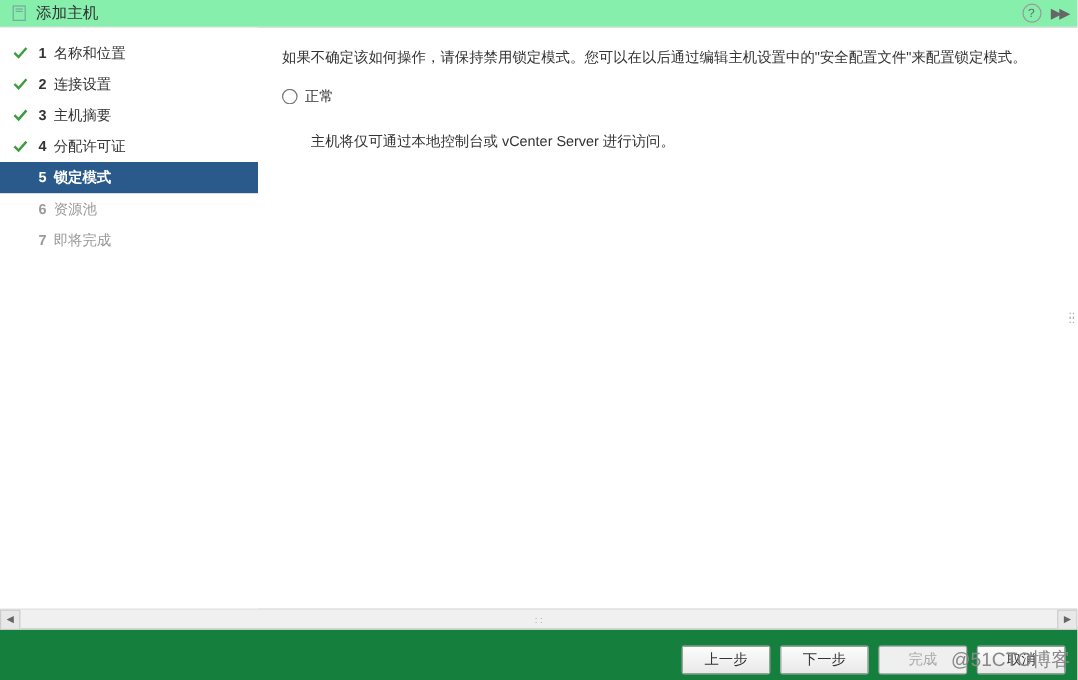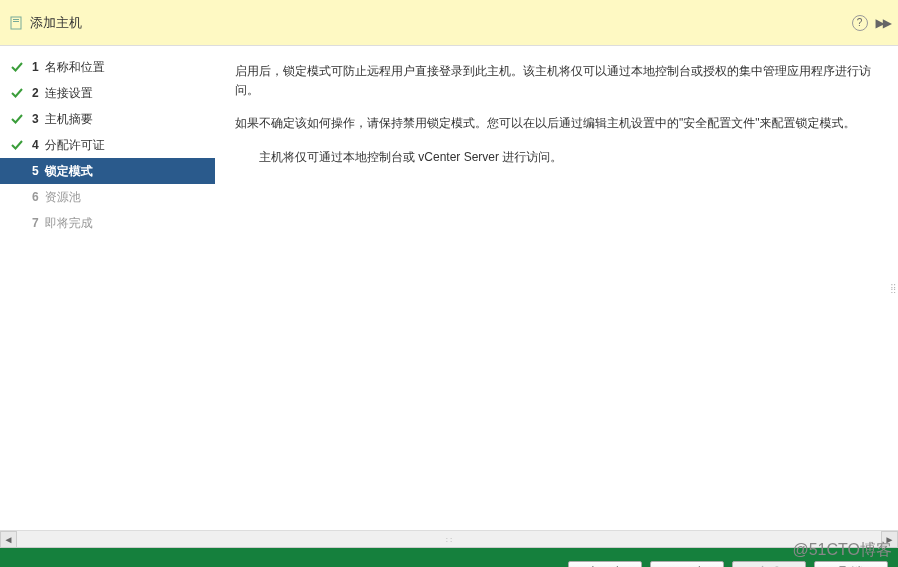--- a/index.html
+++ b/index.html
@@ -1,18 +1,18 @@
 <!DOCTYPE html>
 <html><head>
 <meta charset="utf-8">
 <style>
 * { box-sizing: border-box; margin: 0; padding: 0; }
 body { font-family: Arial, "Microsoft YaHei", sans-serif; font-size: 12px; color: #333; background: #fff; width: 898px; height: 567px; overflow: hidden; position: relative; }
 
-.dialog-header { height: 46px; background: #fef9c3; border-bottom: 1px solid #ddd; display: flex; align-items: center; padding: 0 8px; }
+.dialog-header { height: 23px; background: #86efac; border-bottom: 1px solid #ddd; display: flex; align-items: center; padding: 0 8px; }
 .dialog-header .host-icon { width: 16px; height: 16px; margin-right: 6px; }
 .dialog-header .title { flex: 1; font-size: 13px; color: #333; }
 .dialog-header .help-icon { width: 16px; height: 16px; border: 1px solid #999; border-radius: 50%; display: flex; align-items: center; justify-content: center; font-size: 10px; color: #666; margin-right: 8px; cursor: pointer; }
 .dialog-header .expand-icon { font-size: 12px; color: #666; cursor: pointer; letter-spacing: -2px; }
 
 .dialog-body { display: flex; height: 484px; }
 
 .sidebar { width: 215px; background: #fff; padding: 8px 0; }
 .step { display: flex; align-items: center; height: 26px; padding: 0 10px; cursor: pointer; }
 .step .check { width: 14px; height: 14px; margin-right: 8px; display: flex; align-items: center; justify-content: center; }
@@ -24,21 +24,21 @@
 .step.active .num, .step.active .label { color: #fff; font-weight: bold; }
 .step.pending .num, .step.pending .label { color: #999; }
 .step.pending .check, .step.active .check { visibility: hidden; }
 
 .content { flex: 1; padding: 16px 20px; overflow-y: auto; position: relative; }
 .content p { line-height: 1.6; margin-bottom: 14px; color: #333; }
 .radio-group { margin-top: 4px; }
 .radio-item { margin-bottom: 4px; }
 .radio-line { display: flex; align-items: center; gap: 6px; }
 .radio-line input[type="radio"] { margin: 0; }
-.radio-desc { margin-left: 24px; color: #333; line-height: 1.5; margin-top: 2px; margin-bottom: 8px; }
+.radio-desc { margin-left: 24px; color: #333; line-height: 1.5; margin-top: 20px; margin-bottom: 8px; }
 
 .drag-dots-right { position: absolute; right: 2px; top: 50%; transform: translateY(-50%); color: #aaa; font-size: 10px; line-height: 3px; }
 
 .hscroll { height: 17px; background: #f0f0f0; border-top: 1px solid #ddd; display: flex; align-items: center; }
 .hscroll .arrow { width: 17px; height: 17px; display: flex; align-items: center; justify-content: center; color: #666; font-size: 10px; background: #e8e8e8; border: 1px solid #ccc; cursor: pointer; }
 .hscroll .track { flex: 1; position: relative; display: flex; align-items: center; justify-content: center; color: #aaa; font-size: 8px; }
 
 .footer { height: 50px; background: #15803d; border-top: 1px solid #ccc; display: flex; align-items: center; justify-content: flex-end; padding: 0 10px; gap: 8px; }
 .footer button { height: 24px; min-width: 74px; padding: 0 14px; background: linear-gradient(#fdfdfd,#e8e8e8); border: 1px solid #aaa; border-radius: 2px; font-size: 12px; cursor: pointer; color: #333; }
 .footer button:disabled { color: #aaa; cursor: default; background: #efefef; }
@@ -113,25 +113,28 @@
       <span class="label">资源池</span>
     </div>
     <div class="step pending">
       <span class="check"></span>
       <span class="num">7</span>
       <span class="label">即将完成</span>
     </div>
   </div>
 
   <div class="content">
-    <p>启用后，锁定模式可防止远程用户直接登录到此主机。该主机将仅可以通过本地控制台或授权的集中管理应用程序进行访问。</p>
     <p>如果不确定该如何操作，请保持禁用锁定模式。您可以在以后通过编辑主机设置中的"安全配置文件"来配置锁定模式。</p>
 
     <div class="radio-group">
       <div class="radio-item">
+        <label class="radio-line">
+          <input type="radio" name="lockdown" style="">
+          <span>正常</span>
+        </label>
         <div class="radio-desc">主机将仅可通过本地控制台或 vCenter Server 进行访问。</div>
       </div>
       <div class="radio-item">
       </div>
     </div>
 
     <div class="drag-dots-right">::<br>::</div>
   </div>
 </div>
 

